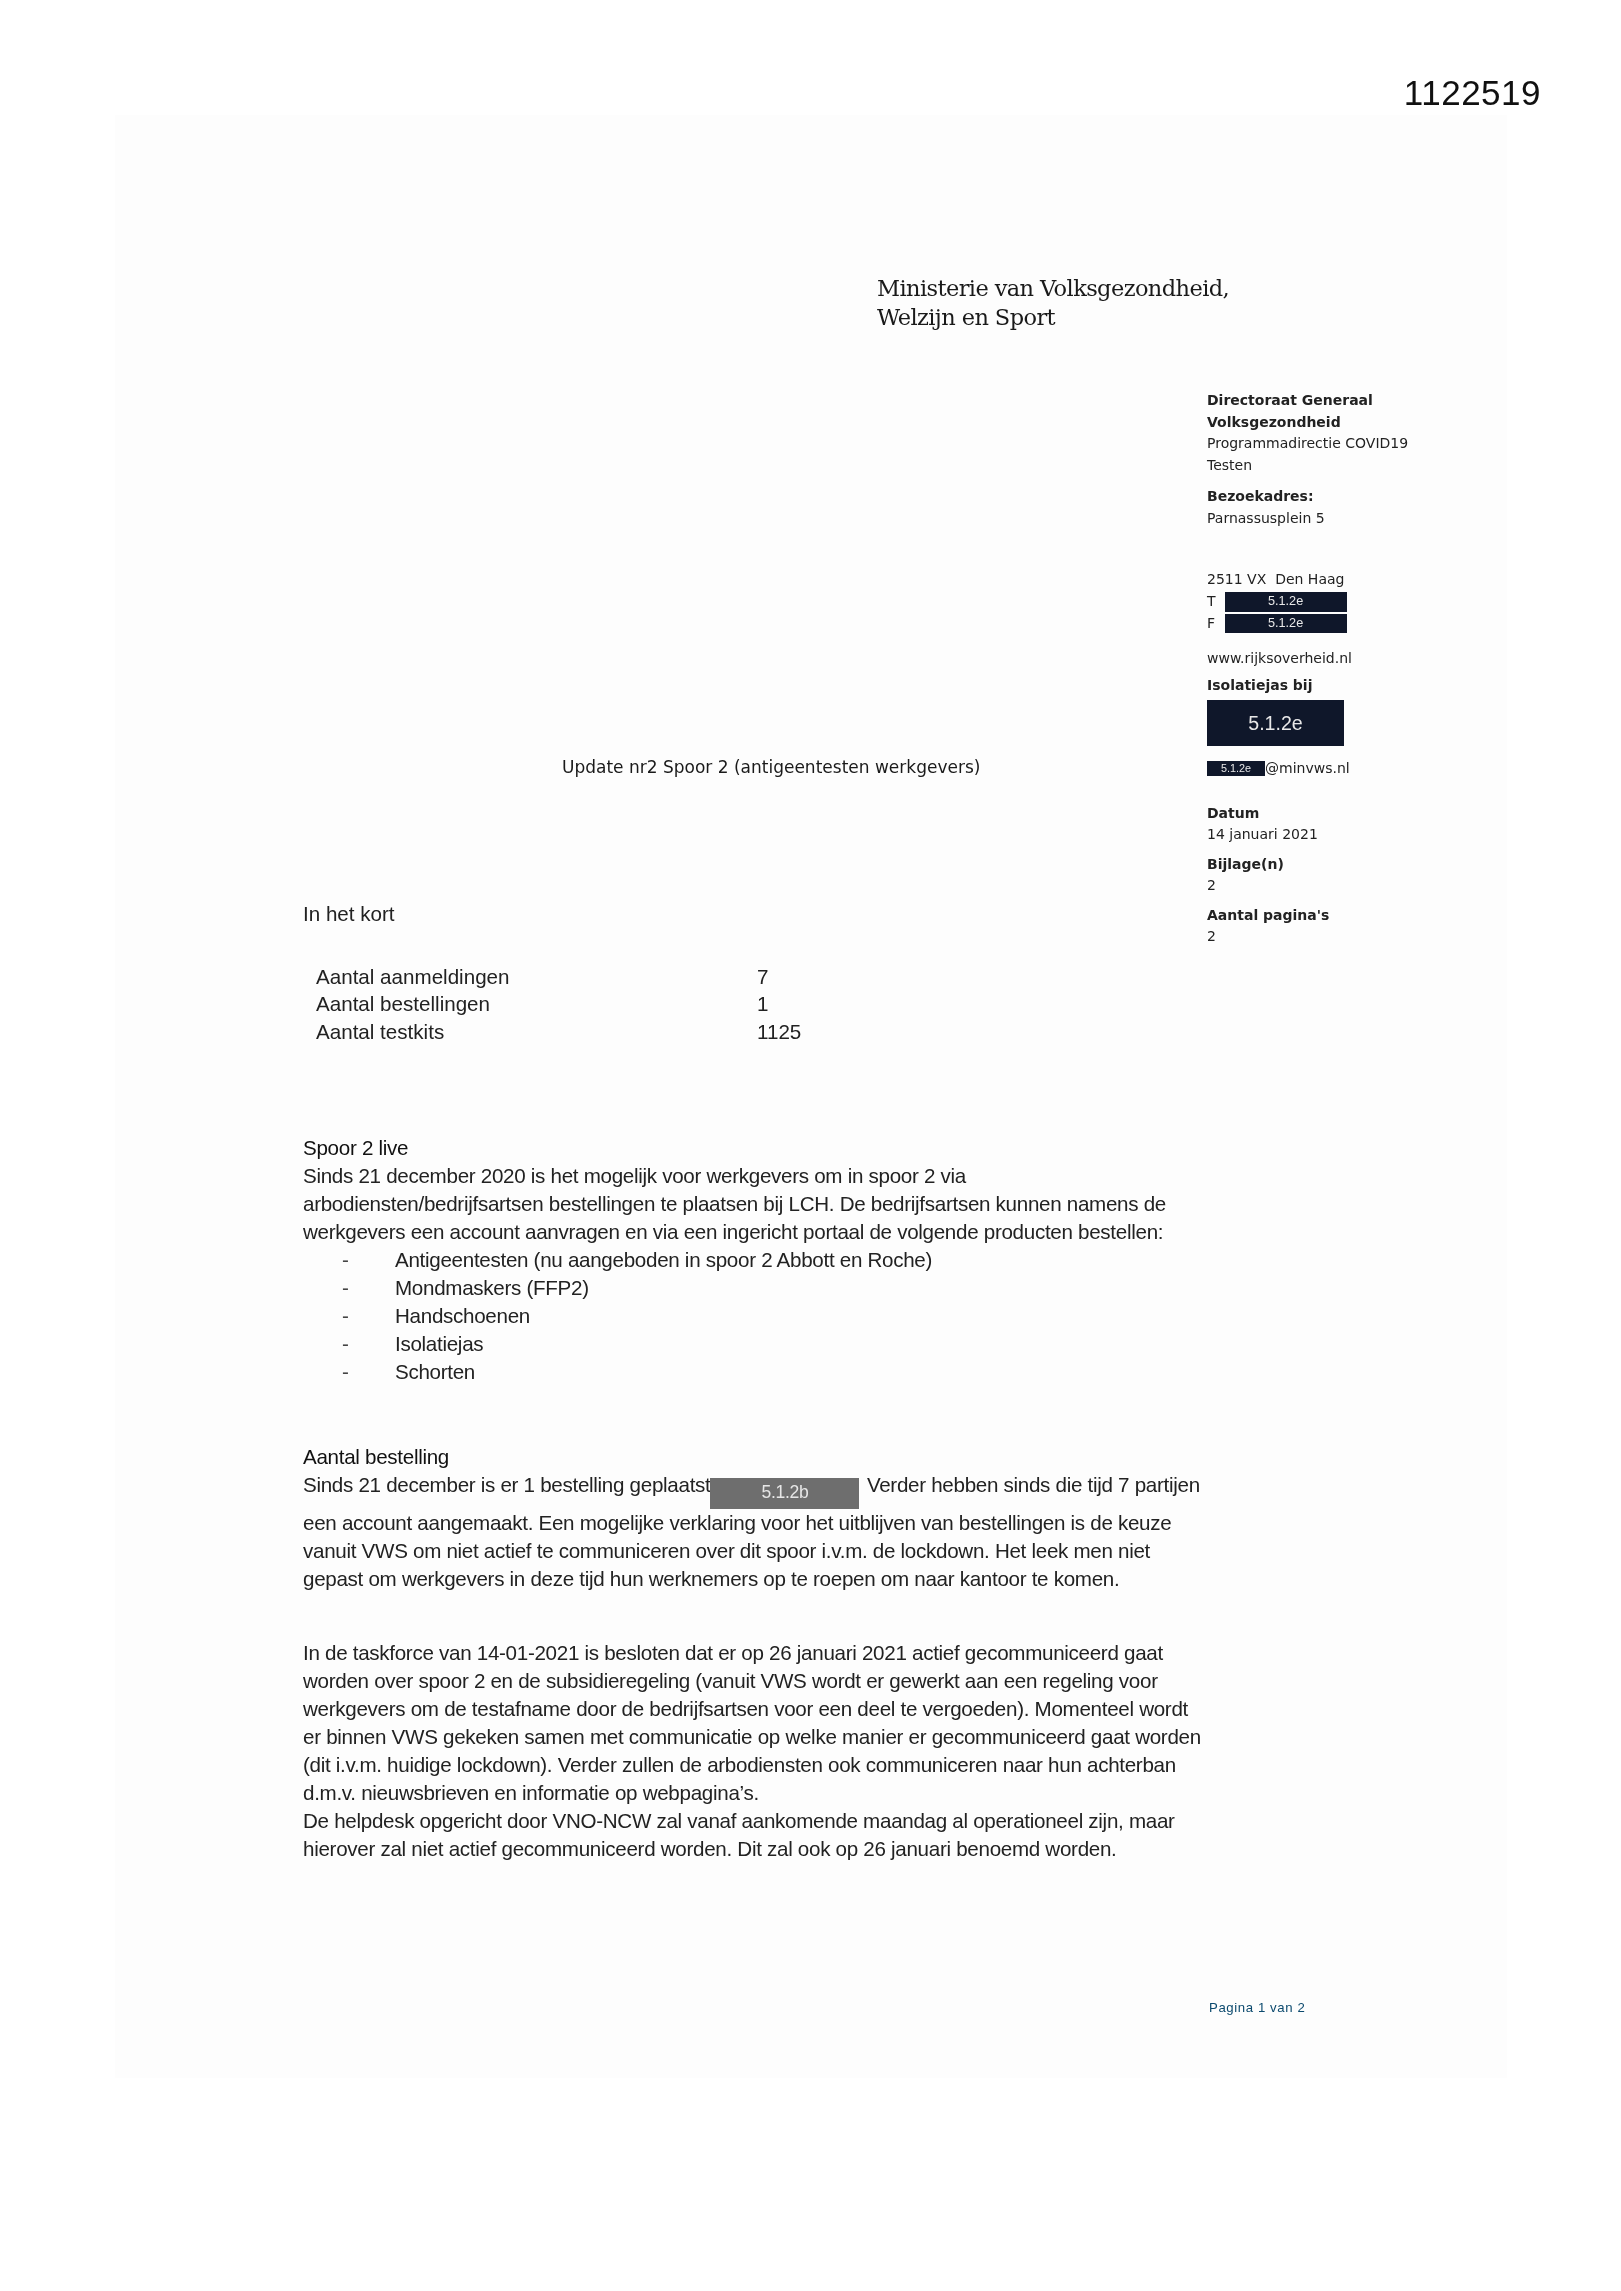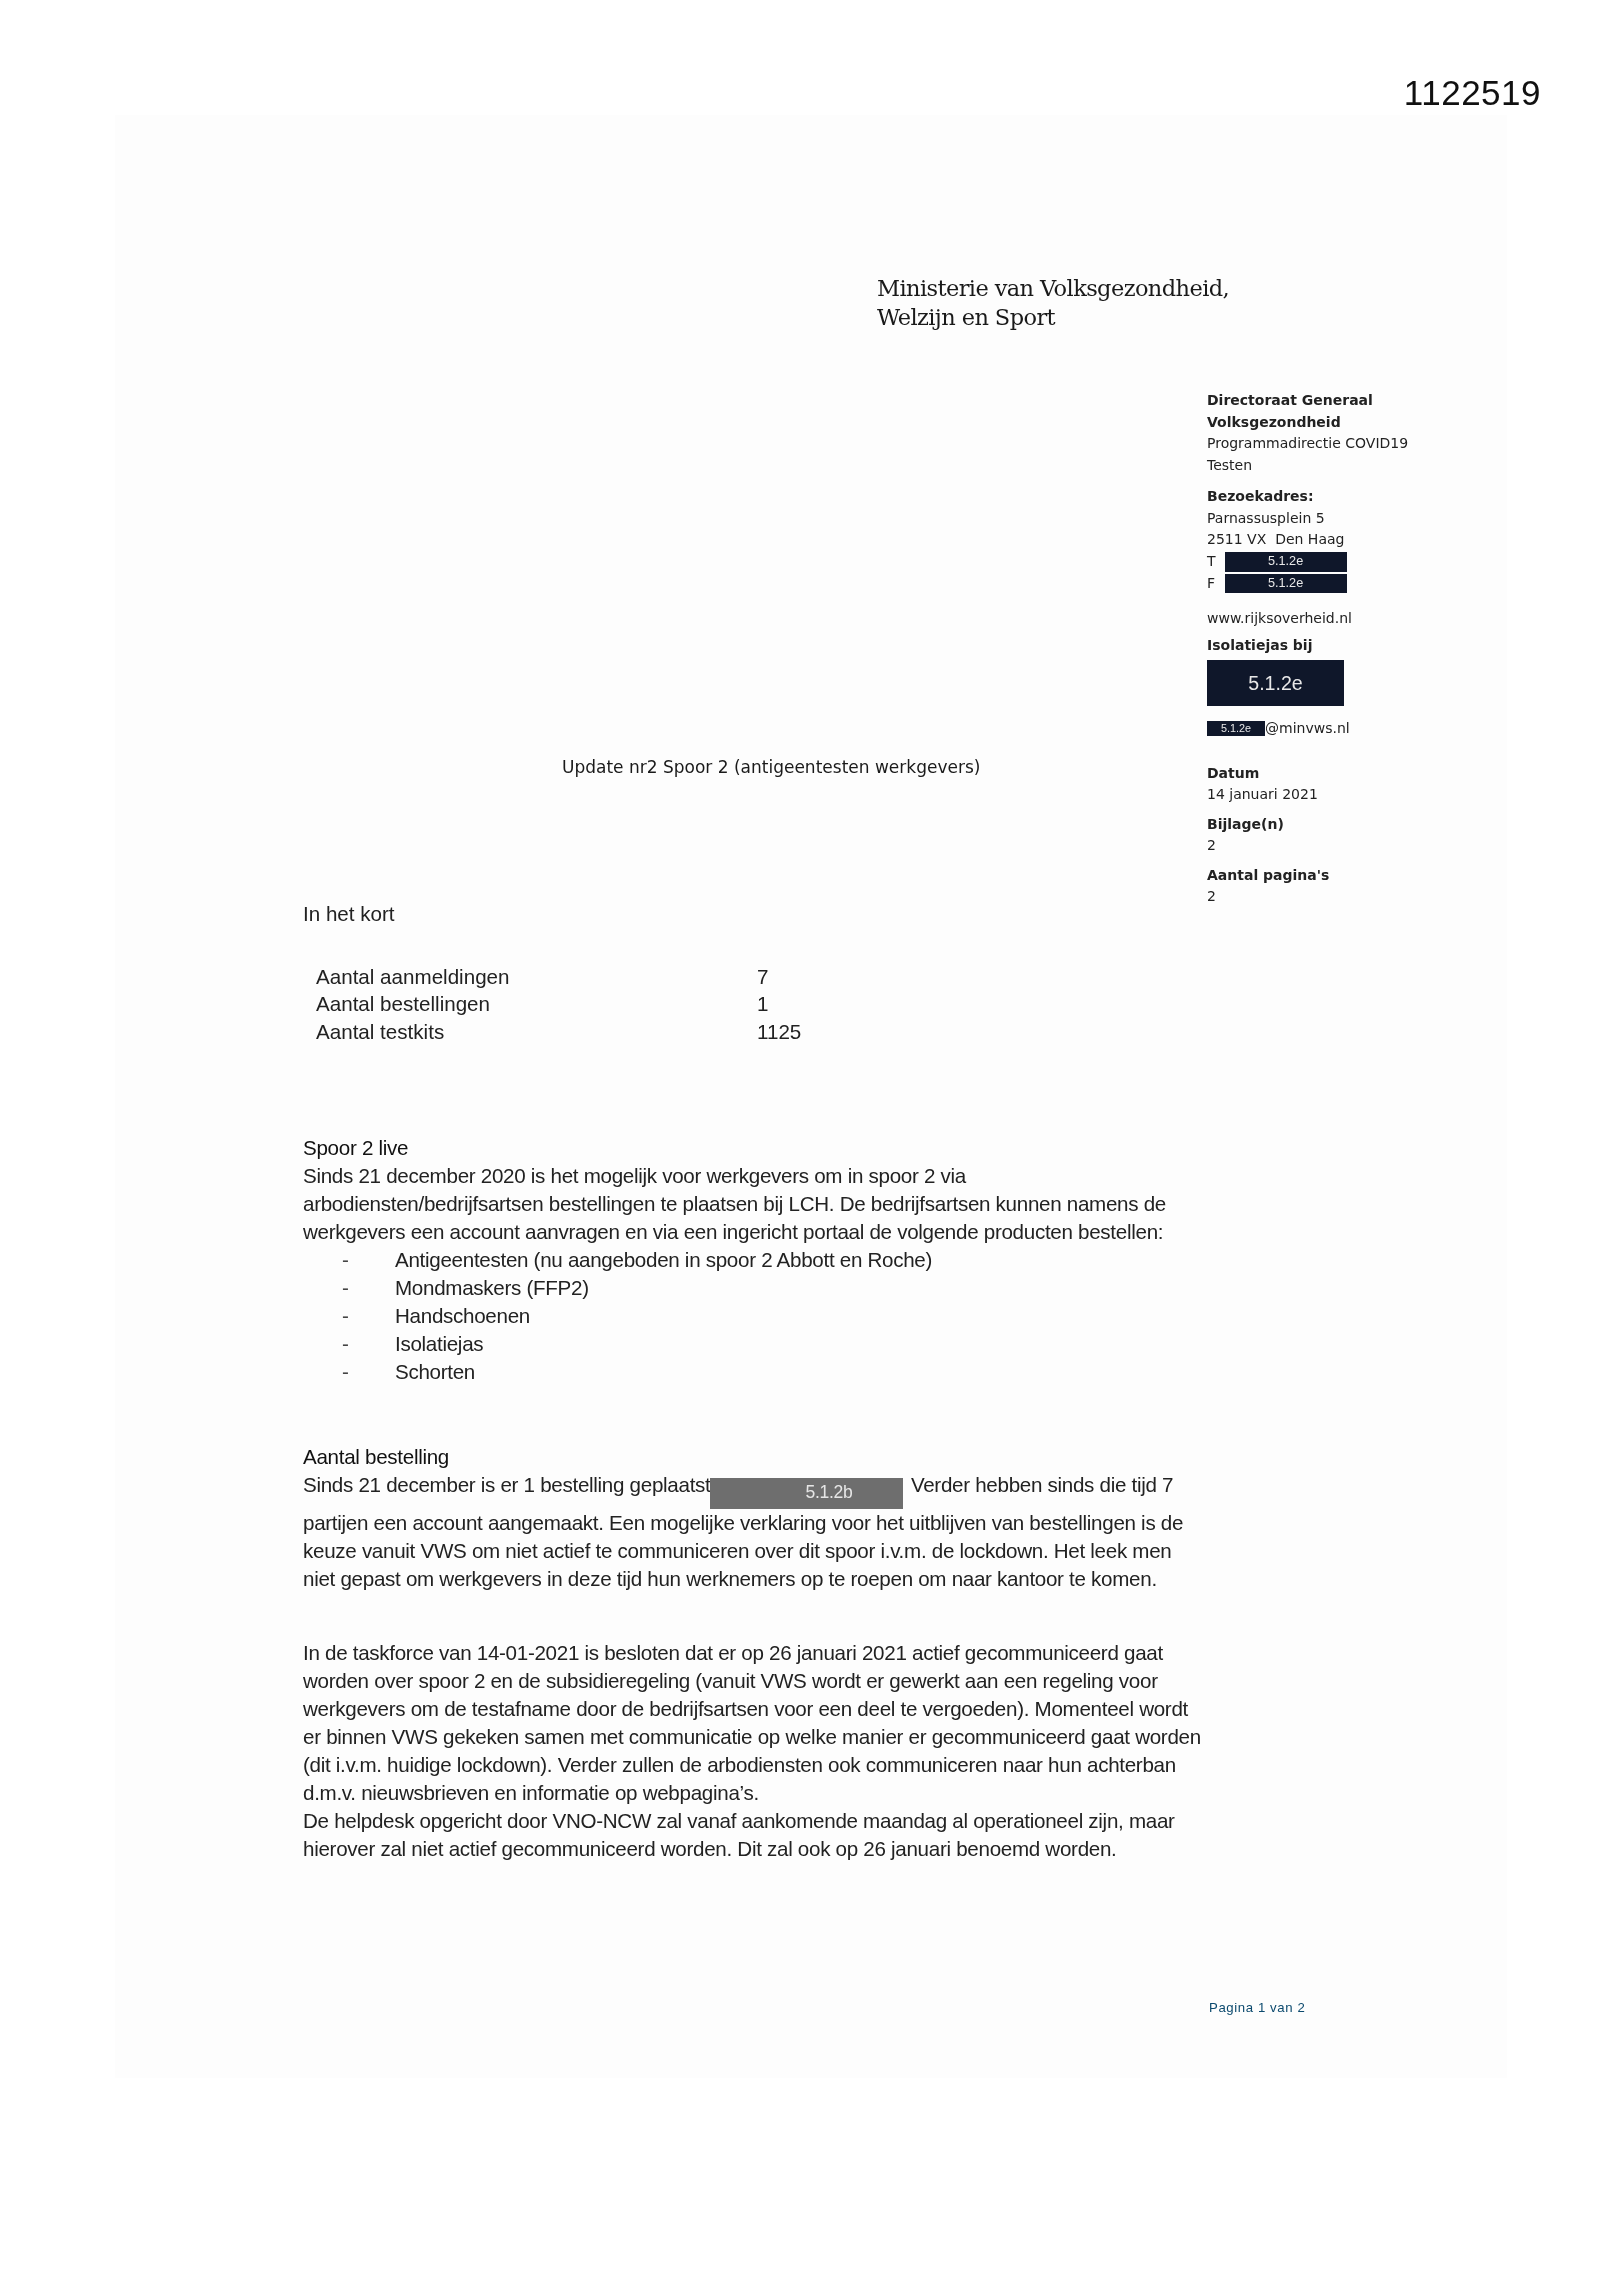--- a/index.html
+++ b/index.html
@@ -148,21 +148,20 @@
       display: inline-block;
       background: #6e6e6e;
       color: #e6e6e6;
       width: 149px;
       height: 31px;
       line-height: 29px;
       font-size: 17.6px;
       text-align: center;
       vertical-align: -5.9px;
       margin: 0 2px 0 0;
-      padding-left: 44px;
     }
     .footer-page {
       position: absolute;
       left: 1209px;
       top: 2000px;
       font-family: Liberation Sans, sans-serif;
       font-size: 13.2px;
       color: #0c4a6e;
       letter-spacing: 0.6px;
     }
@@ -180,21 +179,21 @@
 </div>
 
 <div class="sidebar">
   <div class="b">Directoraat Generaal</div>
   <div class="b">Volksgezondheid</div>
   <div>Programmadirectie COVID19</div>
   <div>Testen</div>
   <div class="gap"></div>
   <div class="b">Bezoekadres:</div>
   <div>Parnassusplein 5</div>
-  <div style="white-space:pre;">2511 VX  Den Haag</div>
+  <div style="white-space:pre;margin-top:40px;">2511 VX  Den Haag</div>
   <div class="tf-row">
     <span class="lbl">T</span>
     <span class="redact small">5.1.2e</span>
   </div>
   <div class="tf-row">
     <span class="lbl">F</span>
     <span class="redact small">5.1.2e</span>
   </div>
   <div class="gap" style="height:13.7px;"></div>
   <div>www.rijksoverheid.nl</div>

